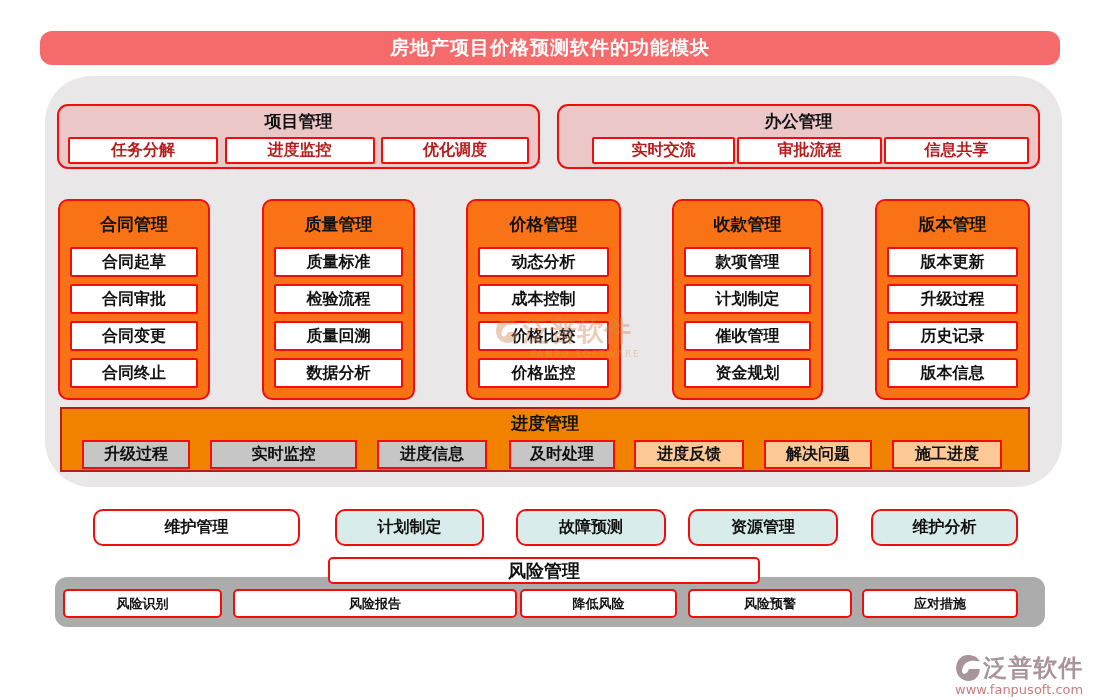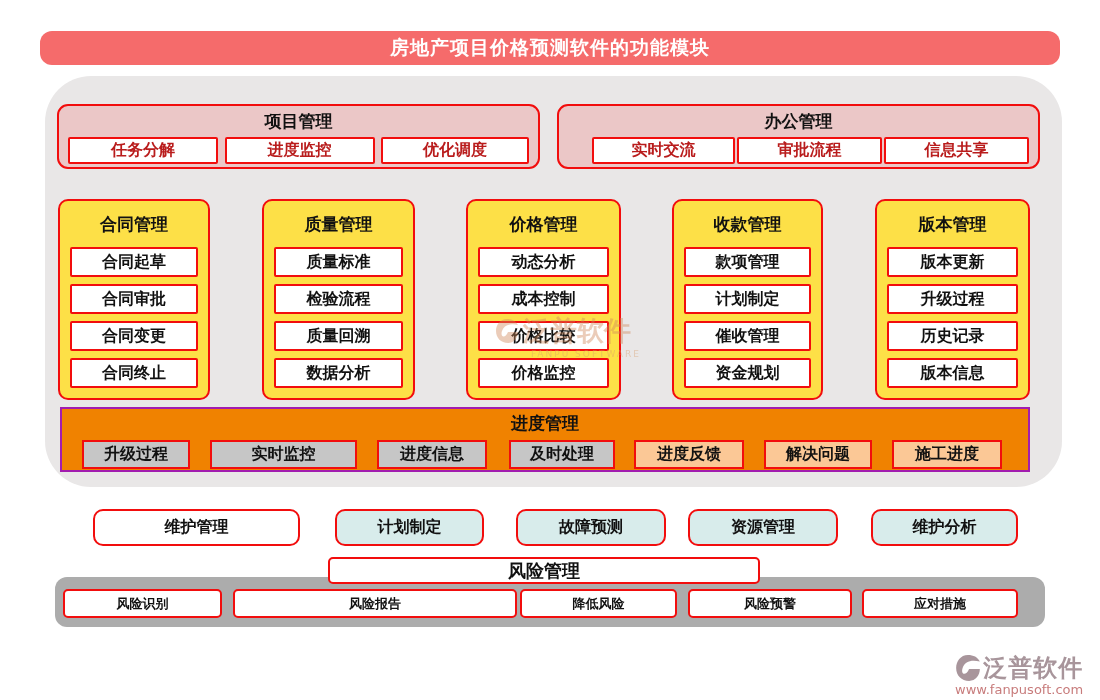--- a/index.html
+++ b/index.html
@@ -30,34 +30,34 @@
   }
   .pink-items{display:flex;justify-content:space-between;padding:0 9px;}
   .pink-items .btn{height:27px;}
   .btn{
     background:#ffffff;border:2px solid #f20d0d;border-radius:2px;box-sizing:border-box;
     display:flex;align-items:center;justify-content:center;
     font-size:16px;font-weight:bold;color:#b91c1c;
   }
   
   .col{
-    top:123px;height:201px;background:#fde047;border:2px solid #f20d0d;border-radius:10px;
+    top:123px;height:201px;background:#f97316;border:2px solid #f20d0d;border-radius:10px;
   }
   .col-title{
     height:46px;display:flex;align-items:center;justify-content:center;
     font-size:17px;font-weight:bold;color:#111;
   }
   .col-item{
     height:30px;margin:0 10px 7px 10px;background:#ffffff;border:2px solid #f20d0d;
     border-radius:2px;box-sizing:border-box;display:flex;align-items:center;justify-content:center;
     font-size:16px;font-weight:bold;color:#111;
   }
   
   .progress-bar{
-    left:15px;top:331px;width:970px;height:65px;background:#f08200;border:2px solid #a21caf;
+    left:15px;top:331px;width:970px;height:65px;background:#f08200;border:2px solid #b91c1c;
   }
   .progress-title{
     height:28px;display:flex;align-items:center;justify-content:center;
     font-size:17px;font-weight:bold;color:#111;
   }
   .p-item{
     position:absolute;top:31px;height:29px;border:2px solid #f20d0d;box-sizing:border-box;
     display:flex;align-items:center;justify-content:center;font-size:16px;font-weight:bold;color:#111;
   }
   .p-gray{background:#c6c6c6;}

